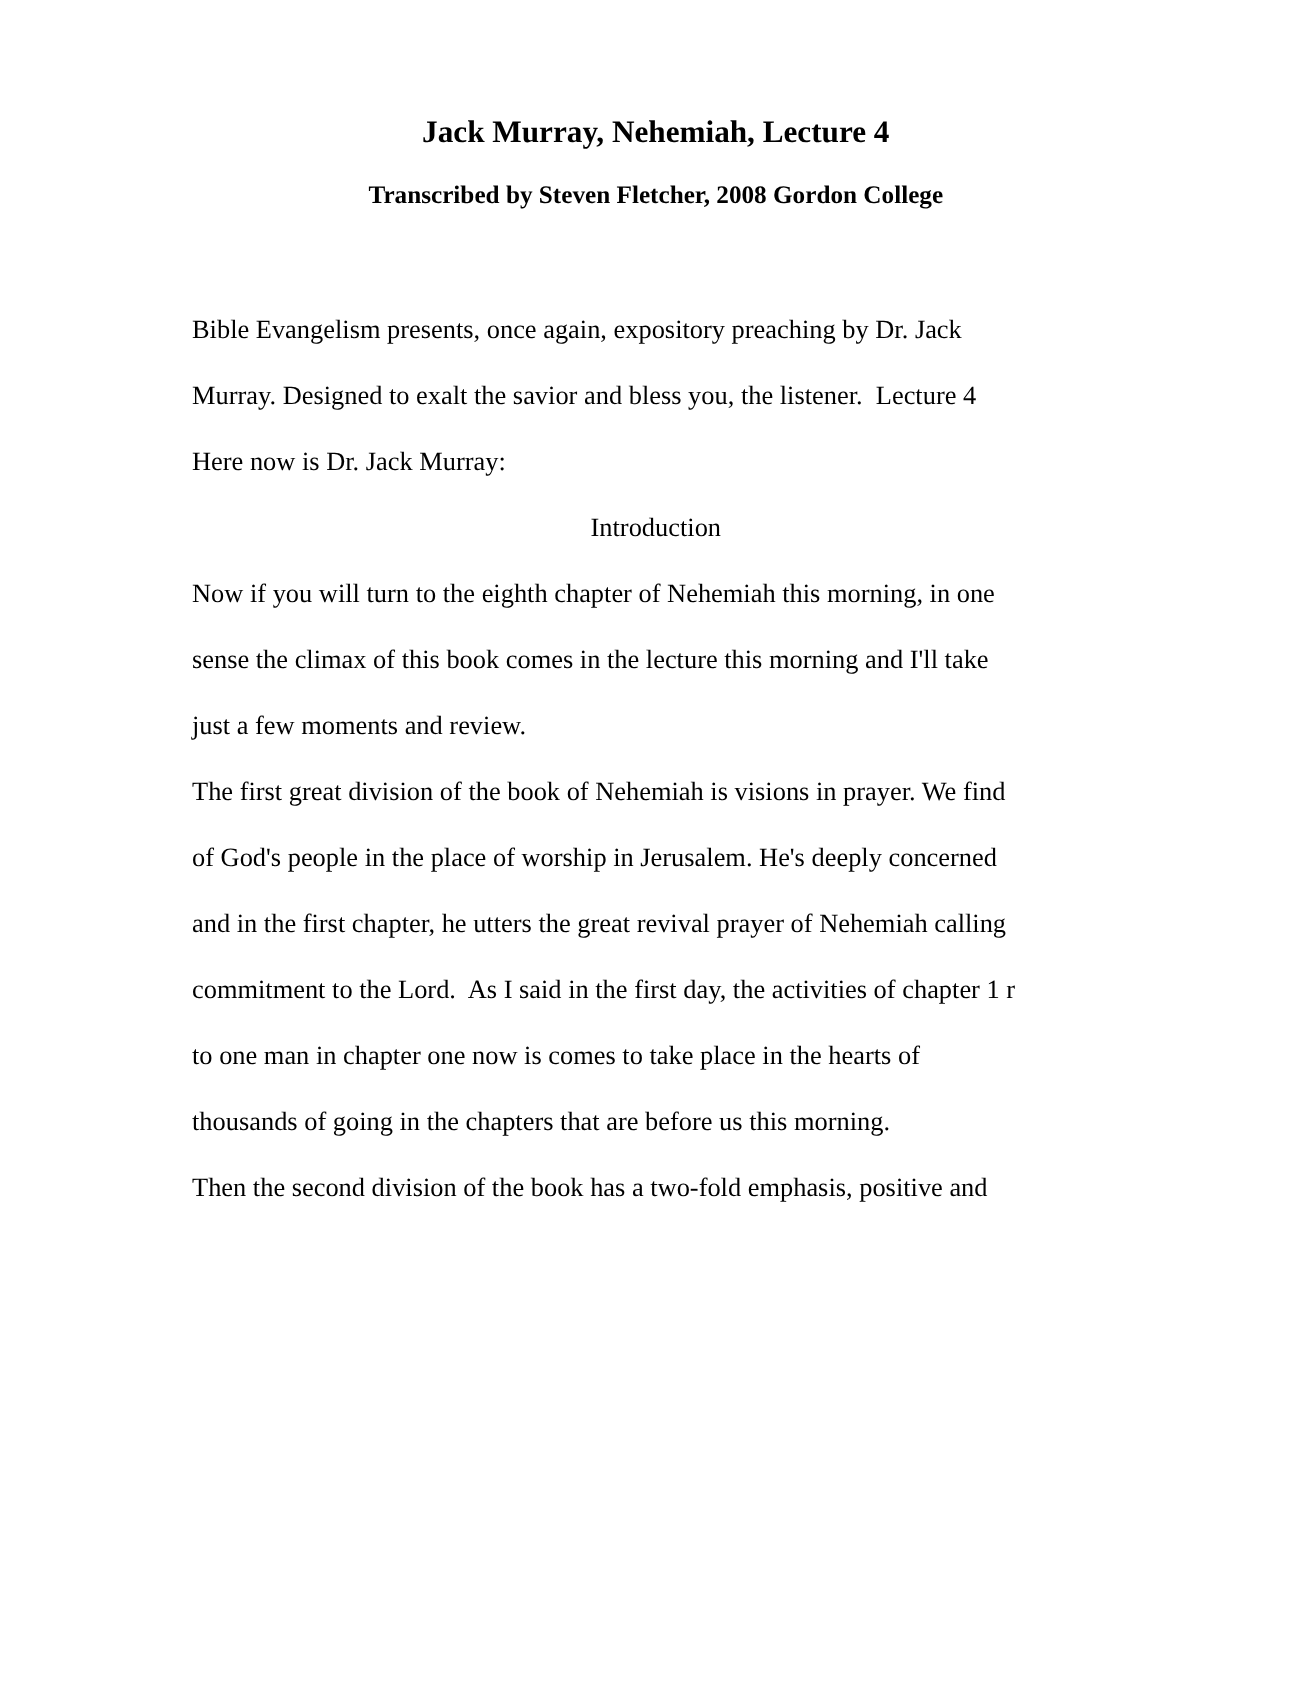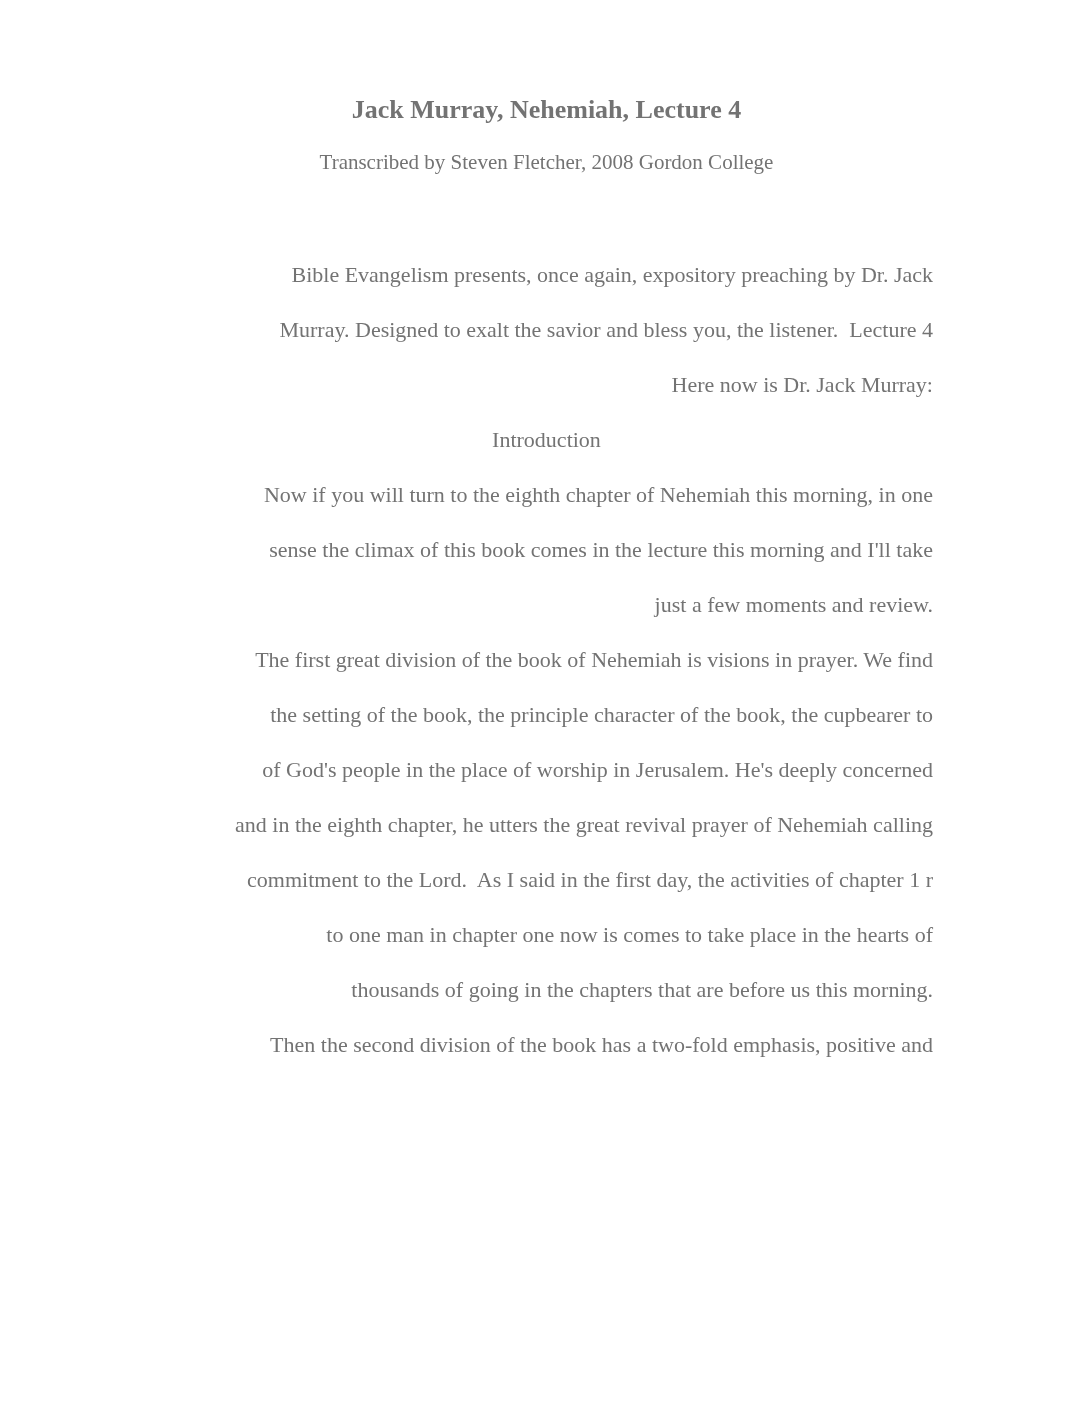--- a/index.html
+++ b/index.html
@@ -5,53 +5,52 @@
   html, body {
     margin: 0;
     padding: 0;
     background: #ffffff;
   }
   .page {
     position: relative;
     width: 1088px;
     height: 1404px;
     background: #ffffff;
-    color: #737373;
+    color: #000000;
     font-family: "Liberation Serif", "DejaVu Serif", serif;
     overflow: hidden;
   }
   .content {
     padding-left: 160px;
     padding-right: 155px;
   }
   .doc-title {
     margin-top: 92px;
     text-align: center;
     font-size: 26px;
     font-weight: bold;
     line-height: 36px;
     white-space: pre;
   }
   .doc-subtitle {
     margin-top: 16px;
     text-align: center;
     font-size: 21px;
-    font-weight: normal;
+    font-weight: bold;
     line-height: 36px;
     white-space: pre;
   }
   .body-block {
     margin-top: 67px;
     font-size: 22px;
     line-height: 55px;
   }
   .text-line {
     white-space: pre;
     height: 55px;
-    text-align: right;
   }
   .section-heading {
     text-align: center;
     font-weight: normal;
     white-space: pre;
     height: 55px;
   }
 </style>
 </head>
 <body>
@@ -69,23 +68,22 @@
       <div class="text-line">Murray. Designed to exalt the savior and bless you, the listener.  Lecture 4</div>
       <div class="text-line">Here now is Dr. Jack Murray:</div>
 
       <div class="section-heading">Introduction</div>
 
       <div class="text-line">Now if you will turn to the eighth chapter of Nehemiah this morning, in one</div>
       <div class="text-line">sense the climax of this book comes in the lecture this morning and I'll take</div>
       <div class="text-line">just a few moments and review.</div>
 
       <div class="text-line">The first great division of the book of Nehemiah is visions in prayer. We find</div>
-      <div class="text-line">the setting of the book, the principle character of the book, the cupbearer to</div>
       <div class="text-line">of God's people in the place of worship in Jerusalem. He's deeply concerned</div>
-      <div class="text-line">and in the eighth chapter, he utters the great revival prayer of Nehemiah calling</div>
+      <div class="text-line">and in the first chapter, he utters the great revival prayer of Nehemiah calling</div>
       <div class="text-line">commitment to the Lord.  As I said in the first day, the activities of chapter 1 r</div>
       <div class="text-line">to one man in chapter one now is comes to take place in the hearts of</div>
       <div class="text-line">thousands of going in the chapters that are before us this morning.</div>
 
       <div class="text-line">Then the second division of the book has a two-fold emphasis, positive and</div>
 
     </div>
   </div>
 </div>
 

